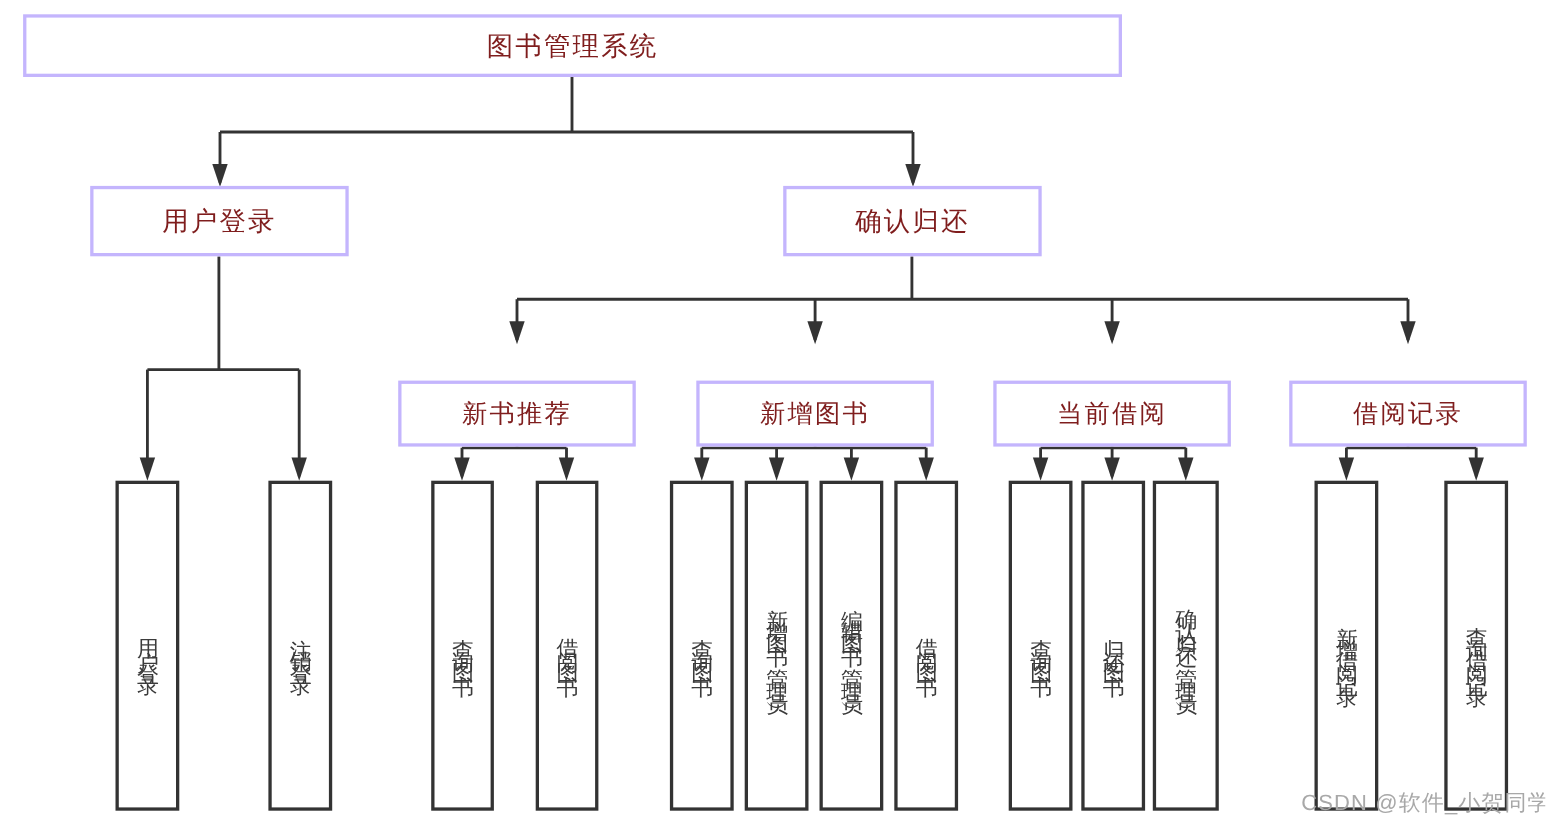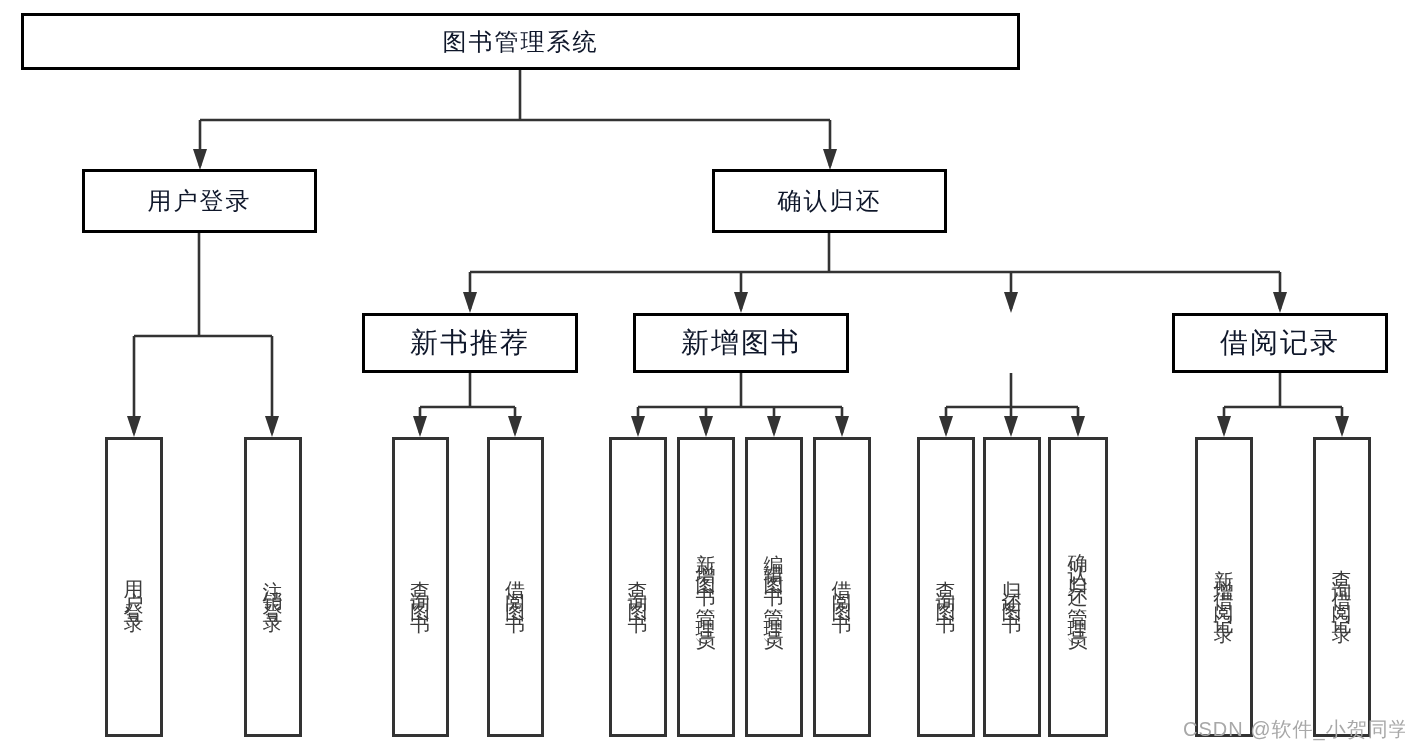--- a/index.html
+++ b/index.html
@@ -9,29 +9,29 @@
     background:#ffffff;
     font-family:"Liberation Sans","DejaVu Sans",sans-serif;
     overflow:hidden;
   }
   #connectors{
     position:absolute;left:0;top:0;z-index:0;
   }
   .hbox{
     position:absolute;
     box-sizing:border-box;
-    border:3px solid #000000;
+    border:3px solid #c4b5fd;
     background:#ffffff;
     display:flex;align-items:center;justify-content:center;
     font-size:24px;letter-spacing:2px;
-    color:#0f172a;
+    color:#7f1d1d;
     z-index:1;
     white-space:nowrap;
   }
-  .hbox.small{font-size:28px;}
+  .hbox.small{font-size:23px;margin-top:33px;}
   .vbox{
     position:absolute;
     box-sizing:border-box;
     border:3px solid #333333;
     background:#ffffff;
     writing-mode:vertical-rl;
     text-orientation:mixed;
     display:flex;align-items:center;justify-content:center;
     font-size:20px;letter-spacing:11px;
     line-height:1;
@@ -122,20 +122,21 @@
     </g>
   </svg>
 
   <div class="hbox" style="left:21px;top:13px;width:999px;height:57px;">图书管理系统</div>
 
   <div class="hbox" style="left:82px;top:169px;width:235px;height:64px;">用户登录</div>
   <div class="hbox" style="left:712px;top:169px;width:235px;height:64px;">确认归还</div>
 
   <div class="hbox small" style="left:362px;top:313px;width:216px;height:60px;">新书推荐</div>
   <div class="hbox small" style="left:633px;top:313px;width:216px;height:60px;">新增图书</div>
+  <div class="hbox small" style="left:903px;top:313px;width:216px;height:60px;">当前借阅</div>
   <div class="hbox small" style="left:1172px;top:313px;width:216px;height:60px;font-family:Liberation Serif, serif;">借阅记录</div>
 
   <div class="vbox" style="left:105px;top:437px;width:58px;height:300px;">用户登录</div>
   <div class="vbox" style="left:244px;top:437px;width:58px;height:300px;">注销登录</div>
 
   <div class="vbox" style="left:392px;top:437px;width:57px;height:300px;">查询图书</div>
   <div class="vbox" style="left:487px;top:437px;width:57px;height:300px;">借阅图书</div>
 
   <div class="vbox" style="left:609px;top:437px;width:58px;height:300px;">查询图书</div>
   <div class="vbox" style="left:677px;top:437px;width:58px;height:300px;">新增图书（管理员）</div>

